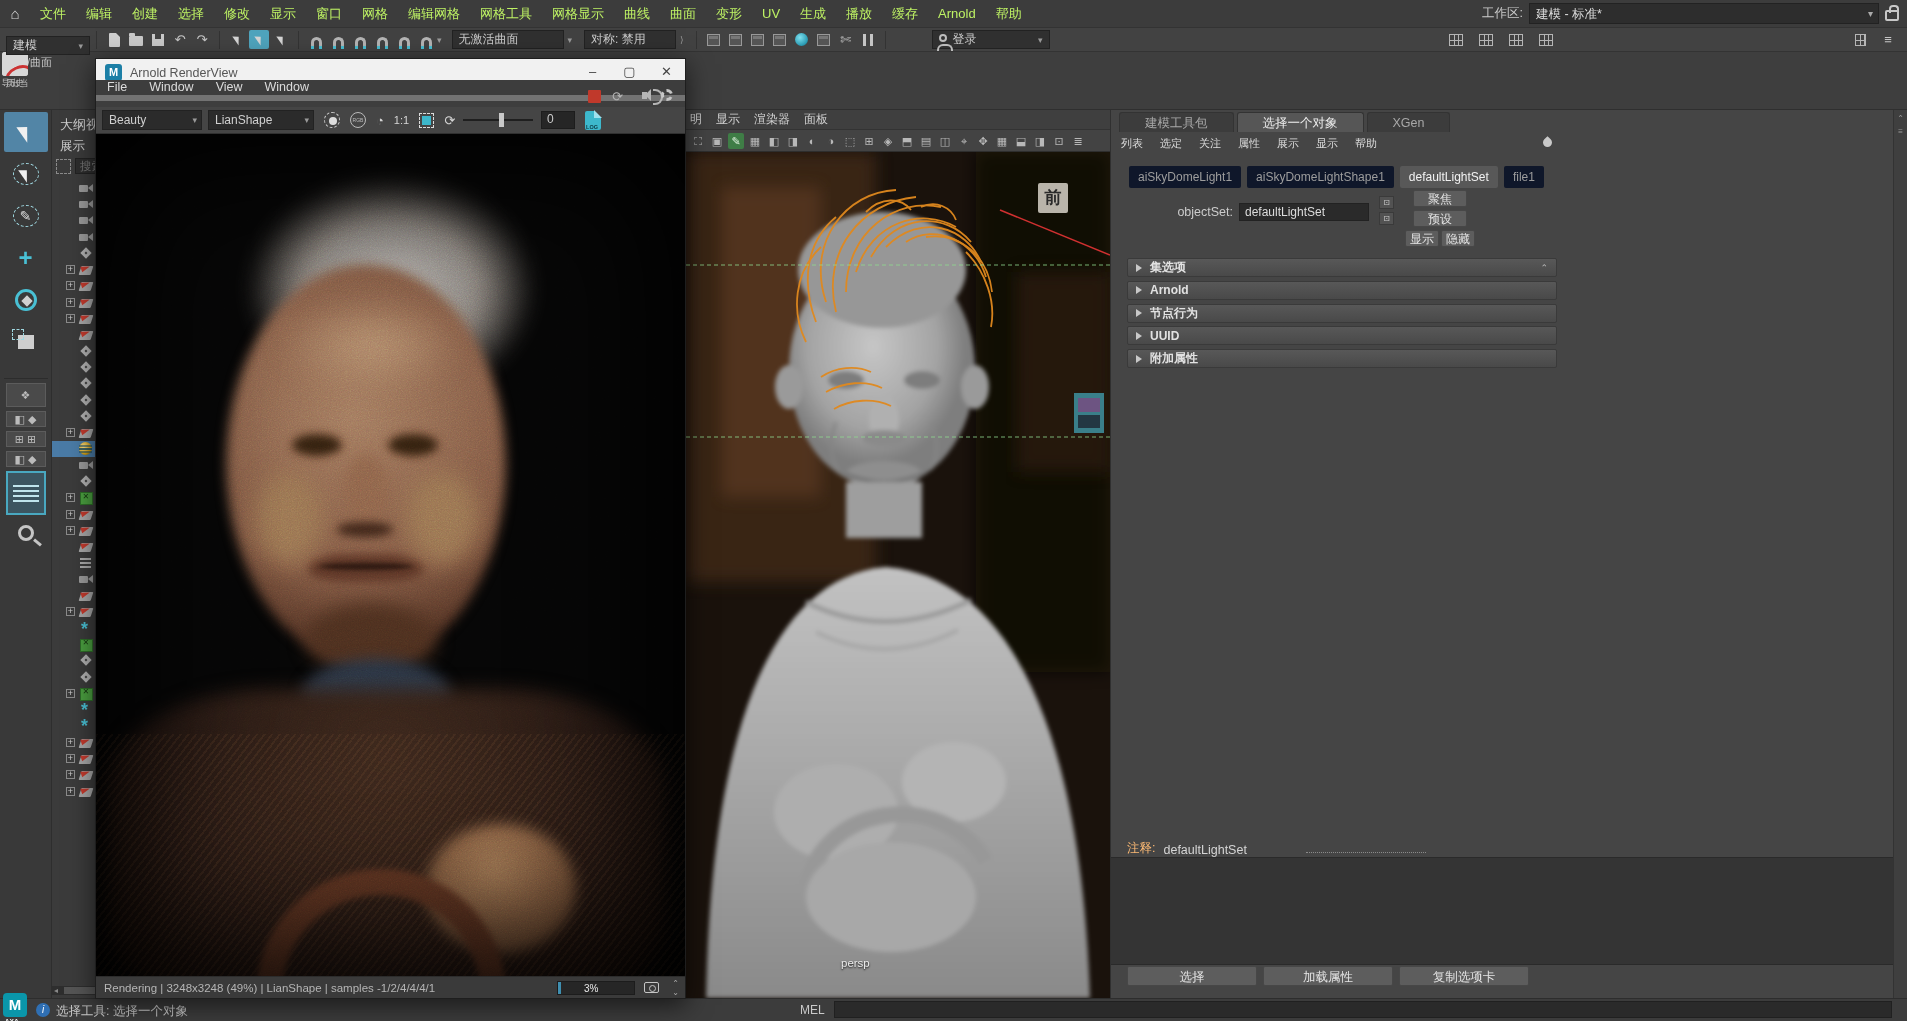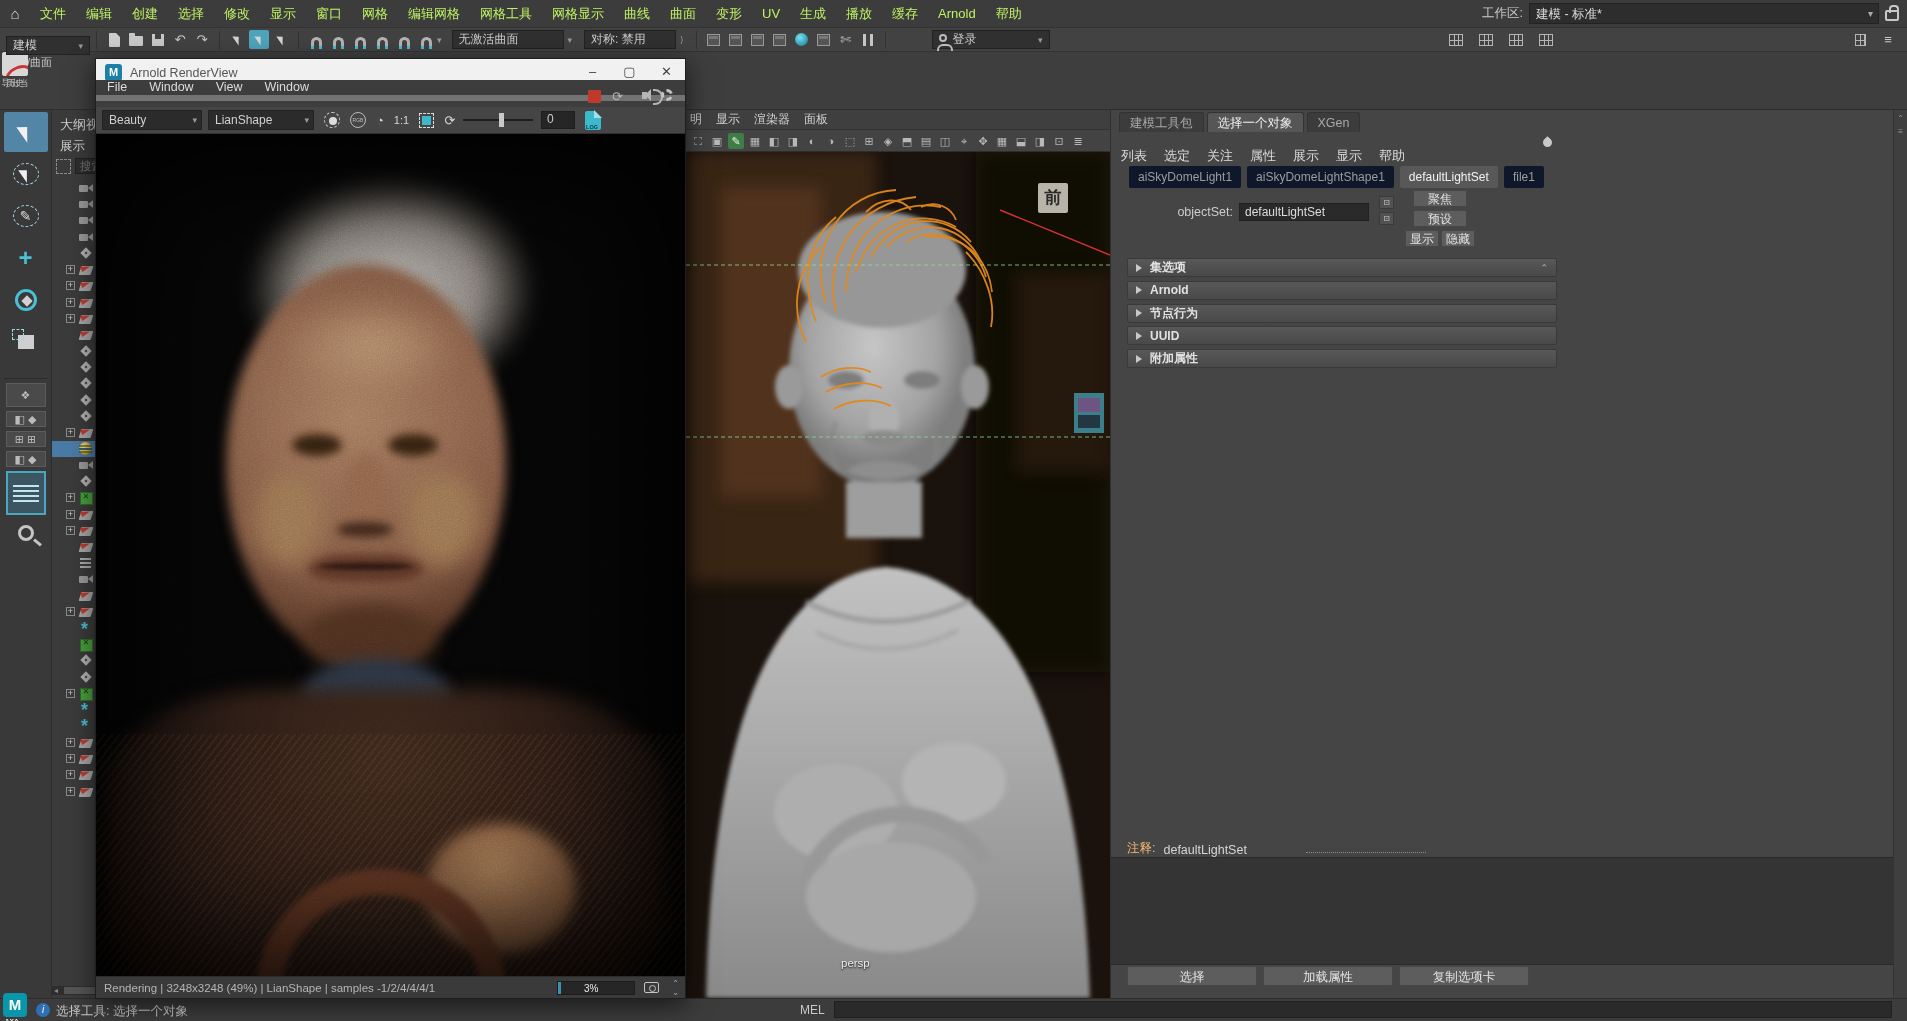--- a/index.html
+++ b/index.html
@@ -138,24 +138,24 @@
   #vpmenu .mitem { color:#d0d0d0; font-size:12px; white-space:nowrap; }
   #vpicons { position:absolute; left:0; top:20px; width:100%; height:22px; background:#434343; border-bottom:1px solid #2e2e2e; display:flex; align-items:center; gap:3px; padding-left:4px; }
   .vpic { width:16px; height:16px; color:#b8b8b8; font-size:11px; text-align:center; line-height:16px; flex:none; }
   .vpic.grn { background:#3f7d46; border-radius:2px; color:#dff3df; }
   #vpcanvas { position:absolute; left:0; top:42px; width:424px; height:846px; overflow:hidden; background:#15100c; }
   .vplabel-front { position:absolute; left:352px; top:31px; width:30px; height:30px; background:#b9b4aa; border-radius:2px; color:#2a2a2a; font-size:17px; font-weight:bold; text-align:center; line-height:30px; }
   .vplabel-persp { position:absolute; left:155px; top:805px; color:#ececec; font-size:11.5px; text-shadow:0 1px 2px #000; }
   
   #aepanel { left:1110px; top:110px; width:797px; height:888px; background:#454545; border-left:1px solid #303030; z-index:1; }
   #aetabs { position:absolute; left:8px; top:2px; display:flex; gap:3px; }
-  .aetab { height:20px; padding:0 10px; background:#3c3c3c; color:#a8a8a8; font-size:12.5px; line-height:20px; border-radius:3px 3px 0 0; border:1px solid #333; border-bottom:none; }
+  .aetab { height:20px; padding:0 25px; background:#3c3c3c; color:#a8a8a8; font-size:12.5px; line-height:20px; border-radius:3px 3px 0 0; border:1px solid #333; border-bottom:none; }
   .aetab.active { background:#565656; color:#efefef; }
   #aemenus { position:absolute; left:10px; top:26px; display:flex; gap:17px; }
-  #aemenus .mitem { color:#dcdcdc; font-size:13px;margin-top:11px; }
+  #aemenus .mitem { color:#dcdcdc; font-size:11px; }
   .pinic { position:absolute; right:355px; top:28px; width:9px; height:9px; background:#c9c9c9; border-radius:50% 50% 50% 0; transform:rotate(135deg); }
   #nodetabs { position:absolute; left:18px; top:56px; display:flex; gap:6px; }
   .ndtab { height:22px; padding:0 9px; background:#0f172a; color:#9d9d9d; font-size:12px; line-height:22px; border-radius:2px; }
   .ndtab.active { background:#585858; color:#f2f2f2; }
   .osrow { position:absolute; left:0; top:92px; width:100%; height:22px; }
   .oslabel { position:absolute; left:60px; width:62px; text-align:right; color:#ccc; font-size:12.5px; top:3px; }
   .osfield { position:absolute; left:128px; top:1px; width:130px; height:18px; background:#2a2a2a; border:1px solid #222; color:#ddd; font-size:12px; padding:1px 5px; }
   .osbtn { position:absolute; left:268px; width:15px; height:13px; background:#525252; border:1px solid #3a3a3a; color:#ccc; font-size:8px; text-align:center; line-height:11px; }
   .aebtn { position:absolute; background:#5d5d5d; border:1px solid #474747; border-radius:2px; color:#e3e3e3; font-size:12px; text-align:center; }
   .section { position:absolute; left:16px; width:430px; height:19px; background:linear-gradient(#585858,#494949); border:1px solid #3a3a3a; border-radius:2px; display:flex; align-items:center; color:#e2e2e2; font-size:12px; font-weight:bold; padding-left:8px; gap:8px; }

